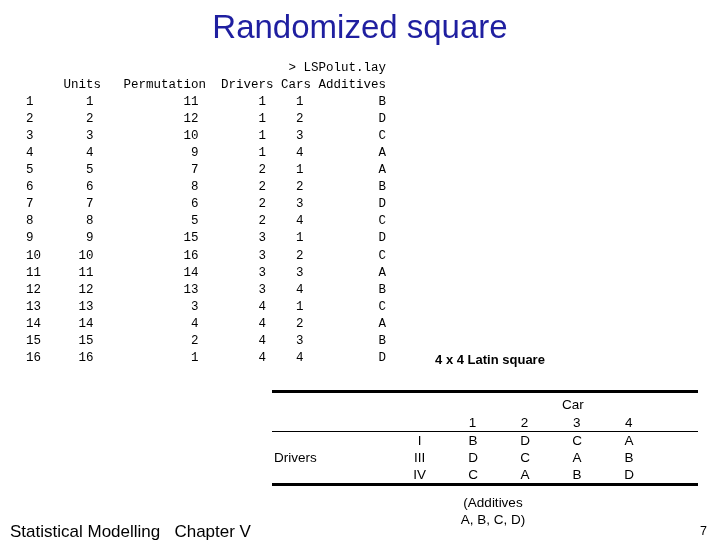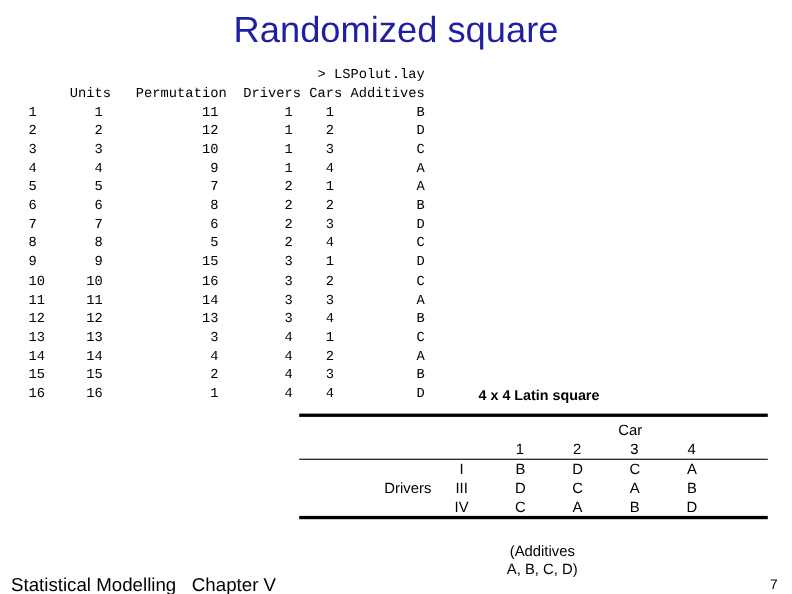--- a/index.html
+++ b/index.html
@@ -50,21 +50,21 @@
     left: 272px;
     top: 352px;
     width: 426px;
   }
   #ls-caption {
     font-size: 13px;
     font-weight: bold;
     text-align: center;
     padding-left: 10px;
     line-height: 16px;
-    margin-bottom: 8px;
+    margin-bottom: 22px;
     white-space: nowrap;
   }
   .rule-thick {
     height: 3px;
     background: #000;
     width: 426px;
   }
   .rule-thin {
     height: 1.4px;
     background: #000;
@@ -77,21 +77,21 @@
     line-height: 15px;
   }
   #ls-table td {
     padding: 0;
     text-align: center;
     vertical-align: middle;
     height: 17px;
   }
   #ls-table td.rowlabel-cell {
     width: 120px;
-    text-align: right;
+    text-align: left;
     padding-left: 2px;
   }
   #ls-table td.romancell {
     width: 56px;
     text-align: center;
   }
   #ls-table td.valcell { width: 53px; }
   #ls-table td.padcell { width: 44px; }
   #ls-car-head {
     text-align: center;
@@ -103,21 +103,21 @@
     display: inline-block;
     width: 212px;
     margin-left: 176px;
     text-align: center;
   }
   #ls-note {
     text-align: center;
     font-size: 13.5px;
     line-height: 17px;
     padding-left: 16px;
-    padding-top: 20px;
+    padding-top: 8px;
   }
   .spacer-2 { height: 3px; }
 
   
   #footer-text {
     position: absolute;
     left: 10px;
     top: 524px;
     font-size: 17px;
     line-height: 15px;

